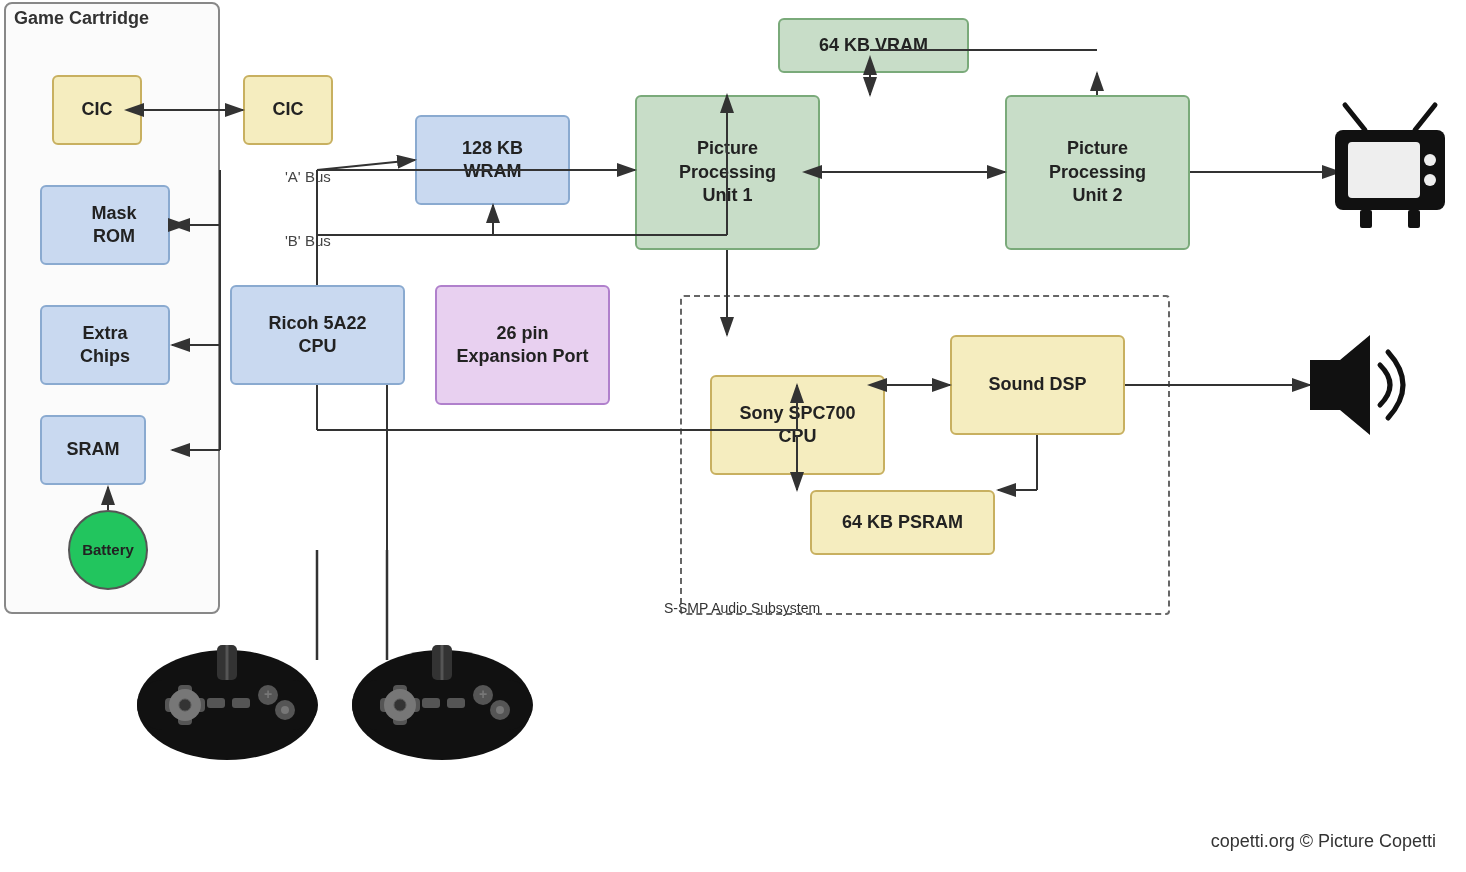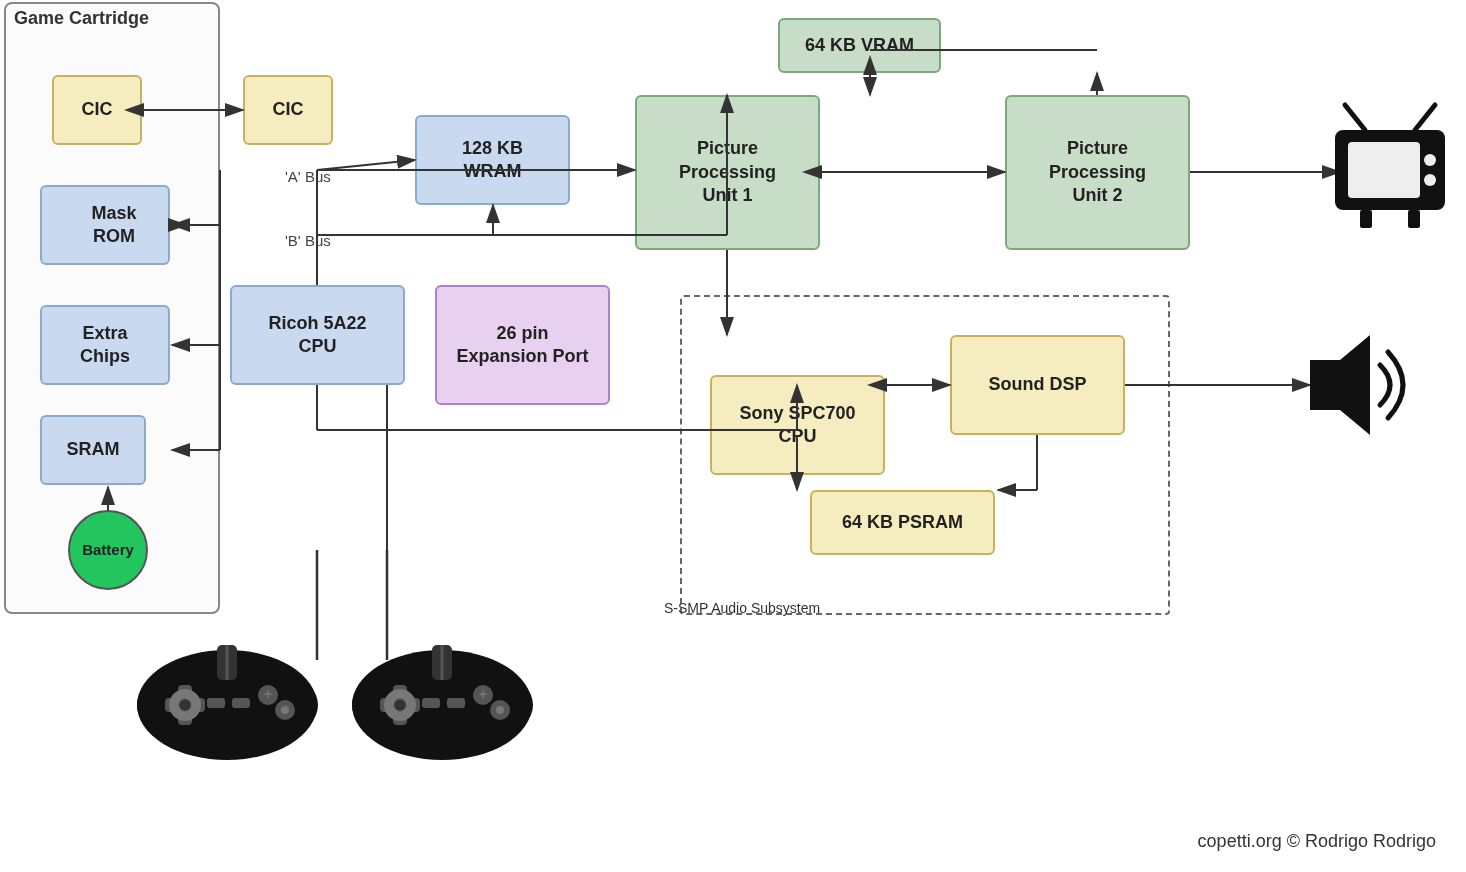--- a/index.html
+++ b/index.html
@@ -146,21 +146,21 @@
 Processing
 Unit 1</span>
   </div>
 
   <div class="box box-green" style="left:1005px;top:95px;width:185px;height:155px;">
     <span style="white-space:pre-line;">Picture
 Processing
 Unit 2</span>
   </div>
 
-  <div class="box box-green" style="left:778px;top:18px;width:163px;height:55px;">
+  <div class="box box-green" style="left:778px;top:18px;width:191px;height:55px;">
     <span>64 KB VRAM</span>
   </div>
 
   <div class="dashed-border" style="left:680px;top:295px;width:490px;height:320px;"></div>
   <div class="label-text" style="left:664px;top:600px;font-size:14px;">S-SMP Audio Subsystem</div>
 
   <div class="box box-yellow" style="left:710px;top:335px;width:175px;height:100px;margin-top:40px;">
     <span style="white-space:pre-line;">Sony SPC700
 CPU</span>
   </div>
@@ -305,14 +305,14 @@
     <circle cx="138" cy="55" r="10" fill="#555"></circle>
     <text x="134" y="59" fill="#777" font-size="14" font-weight="bold">+</text>
     <circle cx="155" cy="70" r="10" fill="#555"></circle>
     <circle cx="155" cy="70" r="4" fill="#777"></circle>
     <rect x="77" y="58" width="18" height="10" rx="3" fill="#555"></rect>
     <rect x="102" y="58" width="18" height="10" rx="3" fill="#555"></rect>
     <rect x="87" y="5" width="20" height="35" rx="5" fill="#333"></rect>
     <line x1="97" y1="40" x2="97" y2="5" stroke="#555" stroke-width="3"></line>
   </svg>
 
-  <div class="copyright">copetti.org © Rodrigo Rodrigo</div>
+  <div class="copyright">copetti.org © Picture Copetti</div>
 </div>
 
 </body></html>

